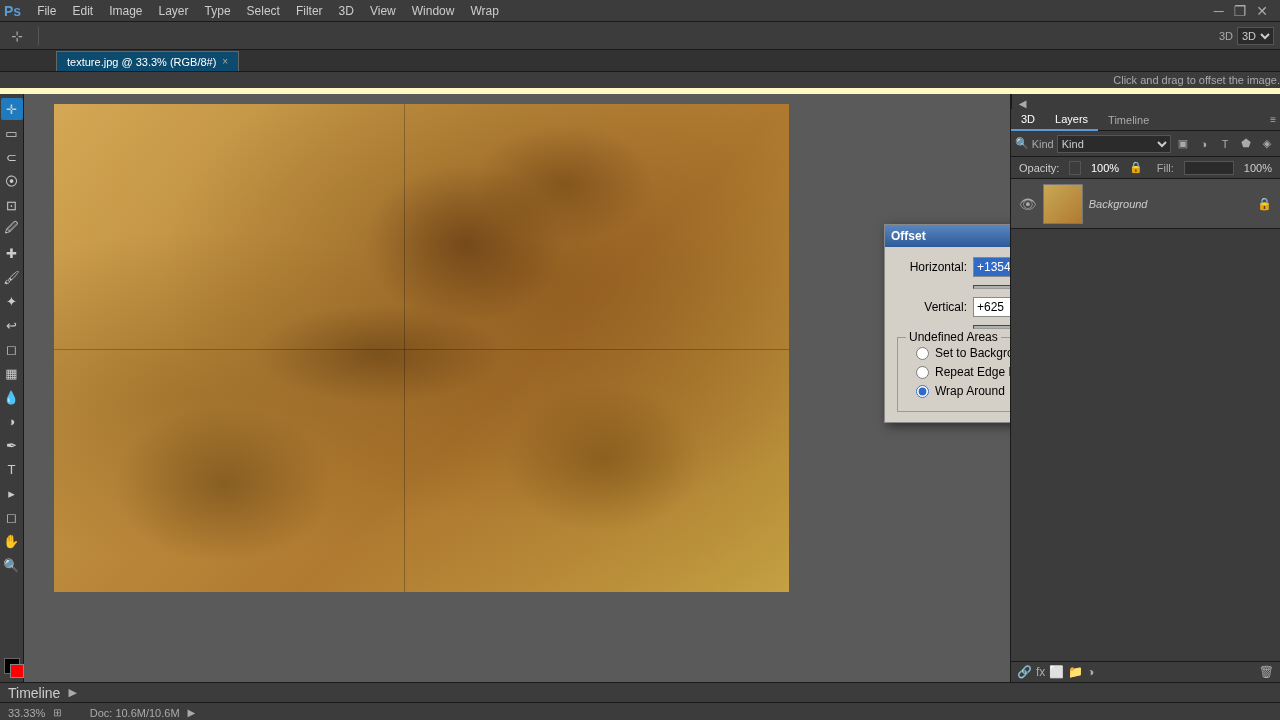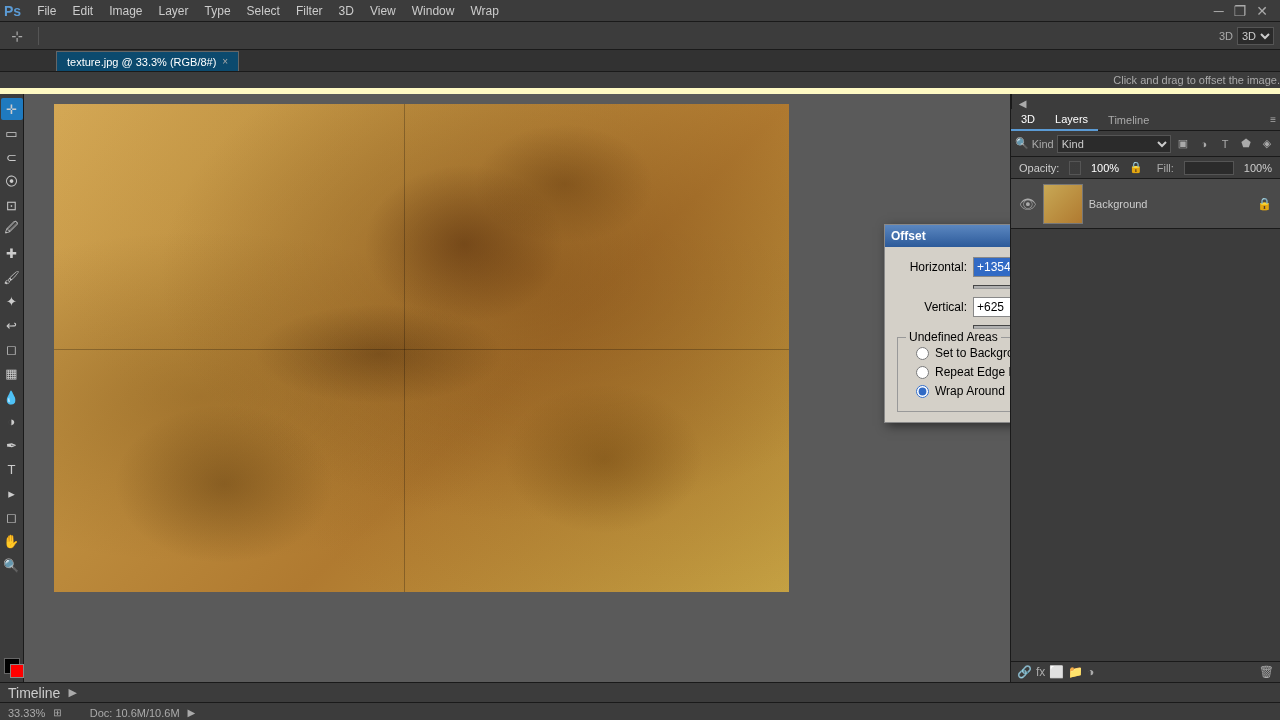--- a/index.html
+++ b/index.html
@@ -239,21 +239,21 @@
       border-bottom: 1px solid #1a1a1a;
       gap: 6px;
       background: #4a4a4a;
     }
     .layer-thumb {
       width: 40px; height: 40px;
       background: linear-gradient(135deg, #c8a855, #b07a30);
       border: 1px solid #777;
       flex-shrink: 0;
     }
-    .layer-name { font-size: 11px; color: #ccc; }
+    .layer-name { font-size: 11px; color: #ccc; font-style: italic; }
 
     
     #status-bar {
       height: 20px;
       background: #3c3c3c;
       border-top: 1px solid #1a1a1a;
       display: flex;
       align-items: center;
       padding: 0 8px;
       font-size: 11px;

